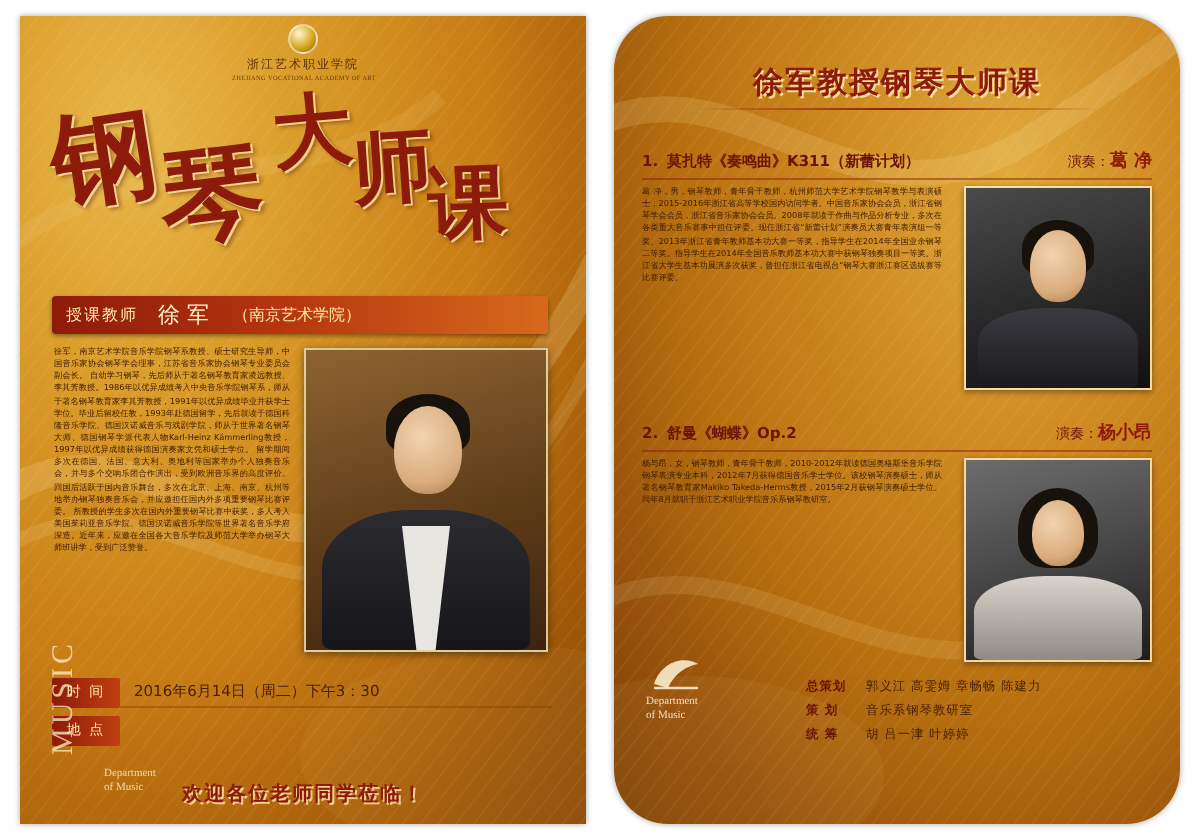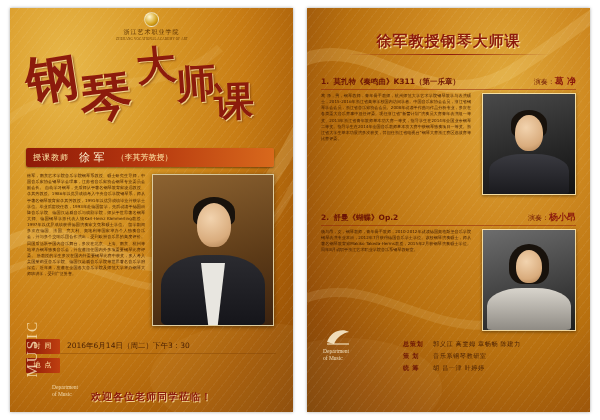--- a/index.html
+++ b/index.html
@@ -33,20 +33,21 @@
     background:
       radial-gradient(ellipse at 20% 15%, #e8b84a 0%, #d99a28 28%, #c87d15 55%, #a65c08 80%, #8a4806 100%);
     box-shadow: 0 0 3px rgba(0,0,0,0.35);
   }
   .panel-right {
     left: 307px;
     width: 283px;
     background:
       radial-gradient(ellipse at 70% 20%, #e0a93b 0%, #cf8a21 30%, #b8700f 58%, #96500a 82%, #7d4206 100%);
     box-shadow: 0 0 3px rgba(0,0,0,0.35);
+    border-radius: 27px;
   }
   .panel::after {
     content: "";
     position: absolute;
     inset: 0;
     pointer-events: none;
     background:
       repeating-linear-gradient(128deg, rgba(255,255,255,0.05) 0px, rgba(255,255,255,0.05) 1px, rgba(0,0,0,0) 1px, rgba(0,0,0,0) 7px);
   }
 
@@ -422,21 +423,21 @@
       <span class="ch bt1">钢</span>
       <span class="ch bt2">琴</span>
       <span class="ch bt3">大</span>
       <span class="ch bt4">师</span>
       <span class="ch bt5">课</span>
     </div>
 
     <div class="teacher-bar">
       <span class="lbl">授课教师</span>
       <span class="name">徐 军</span>
-      <span class="org">（李其芳教授）</span>
+      <span class="org">（南京艺术学院）</span>
     </div>
 
     <div class="bio">徐军，南京艺术学院音乐学院钢琴系教授、硕士研究生导师，中国音乐家协会钢琴学会理事，江苏省音乐家协会钢琴专业委员会副会长。
 
 自幼学习钢琴，先后师从于著名钢琴教育家凌远教授、李其芳教授。1986年以优异成绩考入中央音乐学院钢琴系，师从于著名钢琴教育家李其芳教授，1991年以优异成绩毕业并获学士学位。毕业后留校任教，1993年赴德国留学，先后就读于德国科隆音乐学院、德国汉诺威音乐与戏剧学院，师从于世界著名钢琴大师、德国钢琴学派代表人物Karl-Heinz Kämmerling教授，1997年以优异成绩获得德国演奏家文凭和硕士学位。
 
 留学期间多次在德国、法国、意大利、奥地利等国家举办个人独奏音乐会，并与多个交响乐团合作演出，受到欧洲音乐界的高度评价。回国后活跃于国内音乐舞台，多次在北京、上海、南京、杭州等地举办钢琴独奏音乐会，并应邀担任国内外多项重要钢琴比赛评委。
 
 所教授的学生多次在国内外重要钢琴比赛中获奖，多人考入美国茱莉亚音乐学院、德国汉诺威音乐学院等世界著名音乐学府深造。近年来，应邀在全国各大音乐学院及师范大学举办钢琴大师班讲学，受到广泛赞誉。</div>
 
@@ -473,21 +474,21 @@
       <ellipse cx="40" cy="380" rx="95" ry="50" fill="rgba(255,230,160,0.10)"></ellipse>
     </svg>
 
     <div class="r-title">徐军教授钢琴大师课</div>
     <div class="r-sep"></div>
 
     <div class="work" style="top:62px;">
       <div class="work-head">
         <div>
           <span class="work-name">1.</span>
-          <span class="work-name">莫扎特《奏鸣曲》K311（第一乐章）</span>
+          <span class="work-name">莫扎特《奏鸣曲》K311（新蕾计划）</span>
         </div>
         <div class="work-perf">
           <span class="pl">演奏：</span><span>葛 净</span>
         </div>
       </div>
       <div class="work-body">
         <div class="work-text">葛 净，男，钢琴教师，青年骨干教师，杭州师范大学艺术学院钢琴教学与表演硕士，2015-2016年浙江省高等学校国内访问学者。中国音乐家协会会员，浙江省钢琴学会会员，浙江省音乐家协会会员。2008年就读于作曲与作品分析专业，多次在各类重大音乐赛事中担任评委。现任浙江省“新蕾计划”演奏员大赛青年表演组一等奖、2013年浙江省青年教师基本功大赛一等奖，指导学生在2014年全国业余钢琴二等奖。指导学生在2014年全国音乐教师基本功大赛中获钢琴独奏项目一等奖。浙江省大学生基本功展演多次获奖，曾担任浙江省电视台“钢琴大赛浙江赛区选拔赛等比赛评委。</div>
         <div class="work-photo">
           <div class="ph-person ph-bg-dark"></div>
           <div class="ph-body" style="left:6px; right:6px; bottom:0; height:40px; background:linear-gradient(180deg,#3a3a40,#1a1a1e);"></div>

